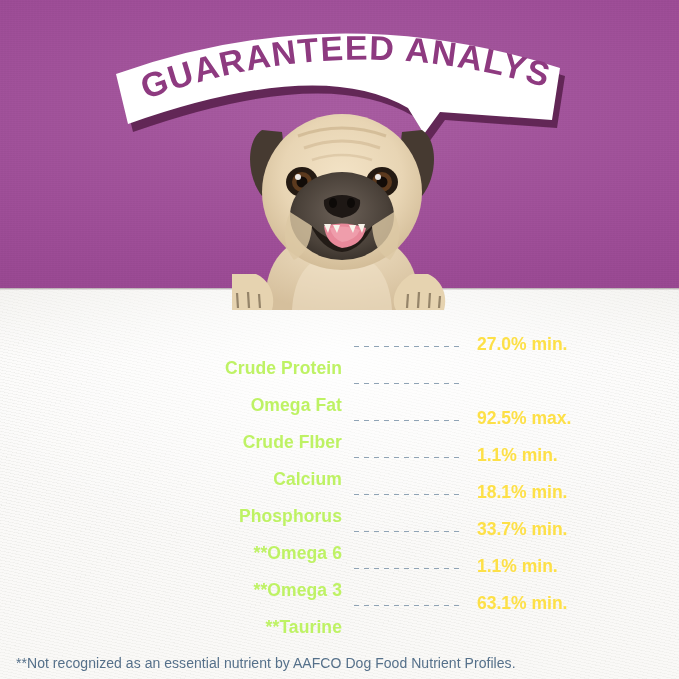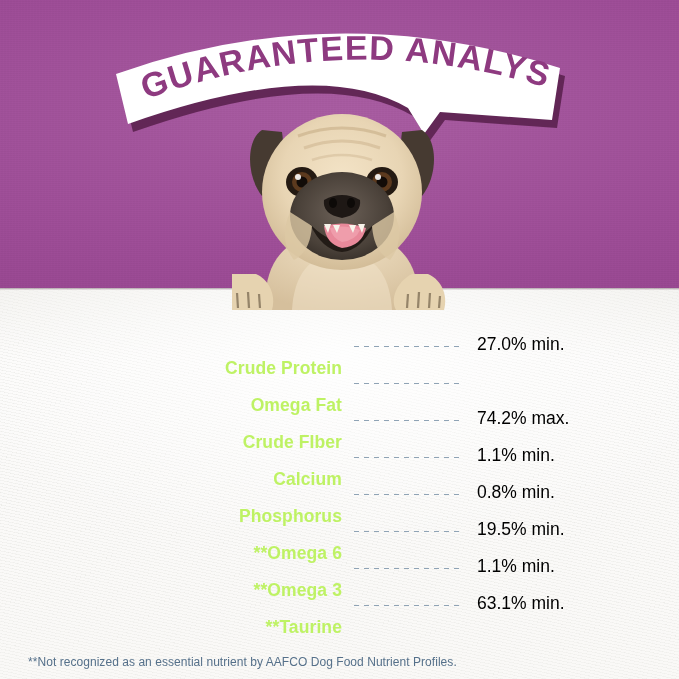--- a/index.html
+++ b/index.html
@@ -123,34 +123,33 @@
     background-size: 10px 1px;
     background-repeat: repeat-x;
     position: relative;
     top: 2px;
   }
   .row .value {
     width: 205px;
     padding-left: 9px;
     box-sizing: border-box;
     font-size: 17.5px;
-    font-weight: normal;
-    color: #000000;
+    font-weight: bold;
+    color: #fde047;
     white-space: nowrap;
   }
 
   
   .footnote {
     position: absolute;
     left: 16px; top: 655px;
-    font-size: 12px;
+    font-size: 14px;
     color: #55708A;
     letter-spacing: .05px;
     white-space: nowrap;
-    margin-left: 12px;
   }
 </style>
 </head>
 <body>
 
 <div id="canvas">
 
   <div class="purple-panel">
     <div class="purple-noise"></div>
   </div>
@@ -273,40 +272,40 @@
     </div>
 
     <div class="row">
       <div class="label">Omega Fat</div>
       <div class="leader"></div>
     </div>
 
     <div class="row">
       <div class="label">Crude FIber</div>
       <div class="leader"></div>
-      <div class="value">74.2% max.</div>
+      <div class="value">92.5% max.</div>
     </div>
 
 
     <div class="row">
       <div class="label">Calcium</div>
       <div class="leader"></div>
       <div class="value">1.1% min.</div>
     </div>
 
     <div class="row">
       <div class="label">Phosphorus</div>
       <div class="leader"></div>
-      <div class="value">0.8% min.</div>
+      <div class="value">18.1% min.</div>
     </div>
 
     <div class="row">
       <div class="label">**Omega 6</div>
       <div class="leader"></div>
-      <div class="value">19.5% min.</div>
+      <div class="value">33.7% min.</div>
     </div>
 
     <div class="row">
       <div class="label">**Omega 3</div>
       <div class="leader"></div>
       <div class="value">1.1% min.</div>
     </div>
 
     <div class="row">
       <div class="label">**Taurine</div>

